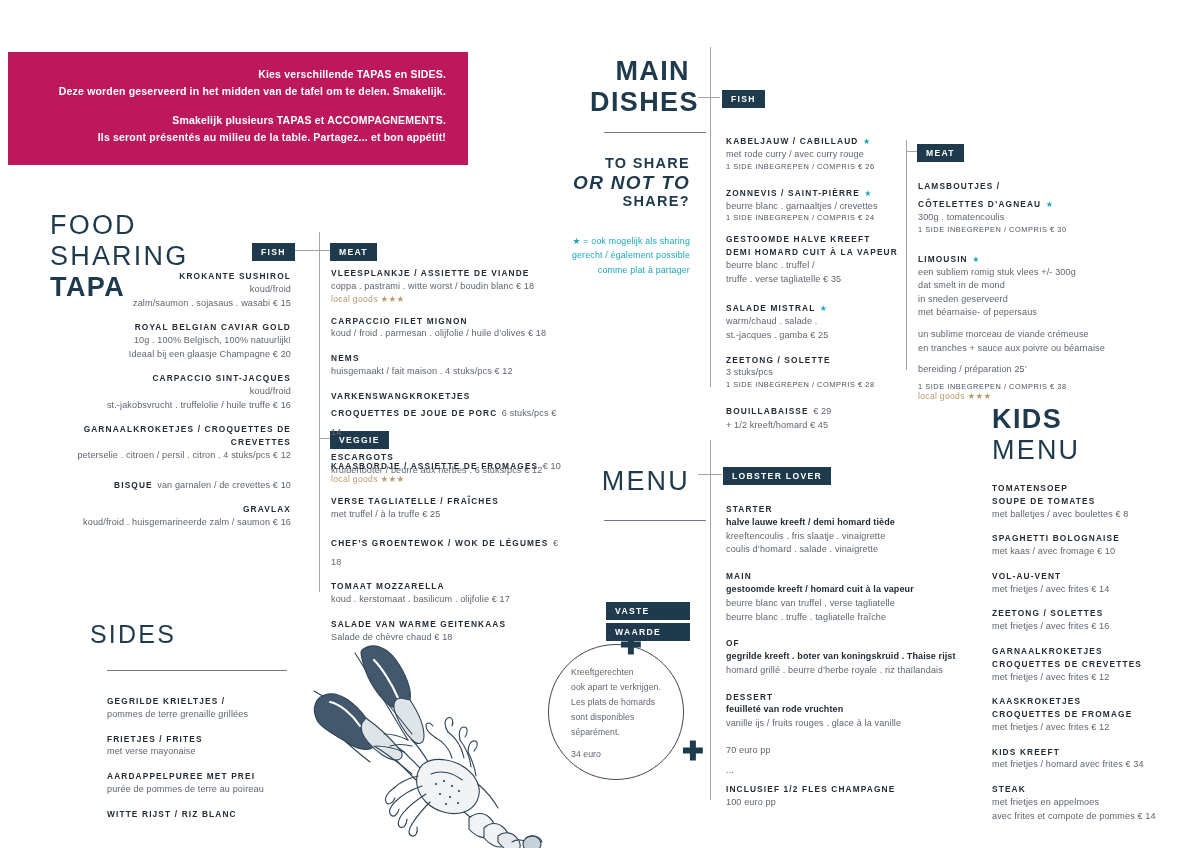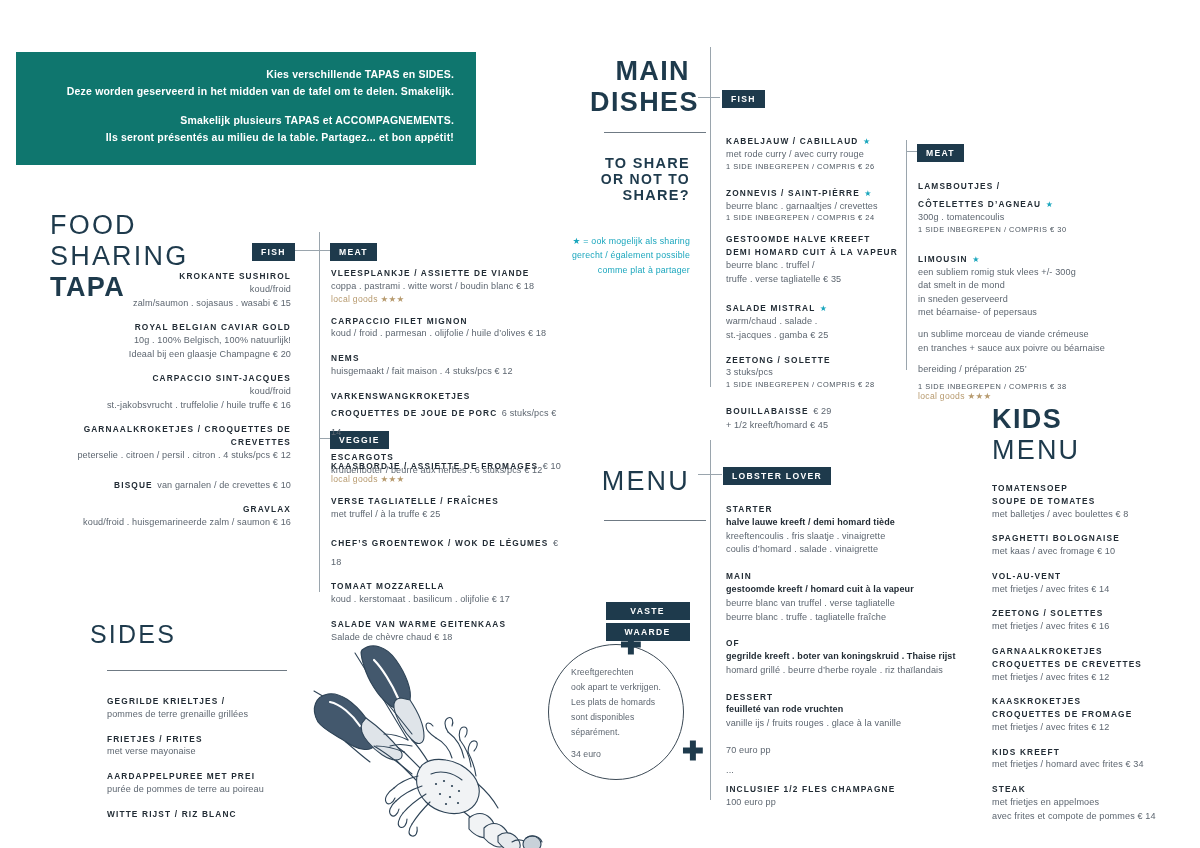--- a/index.html
+++ b/index.html
@@ -6,40 +6,40 @@
   html, body { margin:0; padding:0; }
   body {
     width:1200px; height:848px; position:relative;
     background:#ffffff;
     font-family:"Liberation Sans", sans-serif;
     color:#333a42;
     overflow:hidden;
   }
   
   #intro-panel{
-    position:absolute; left:16px; top:52px; width:460px; height:113px;
-    background:#0f766e; color:#ffffff;
+    position:absolute; left:8px; top:52px; width:460px; height:113px;
+    background:#be185d; color:#ffffff;
     text-align:right;
     padding:14px 22px 0 0;
   }
   #intro-panel .ln{ font-size:10.5px; font-weight:bold; line-height:1.62; letter-spacing:.18px;}
   #intro-panel .gap{ height:12px; }
 
   
   .big-title{ position:absolute; line-height:1.14; letter-spacing:1.2px; color:#1e3a4c;}
   .big-title .t-thin{ font-weight:300; font-size:27px; display:block; letter-spacing:2.2px;}
   .big-title .t-bold{ font-weight:bold; font-size:27px; display:block; letter-spacing:1.4px;}
 
   
   .badge{
     display:inline-block; background:#1e3a4c; color:#fff;
     font-size:8.6px; font-weight:bold; letter-spacing:1.3px;
     padding:4px 9px 4px 9px; white-space:nowrap;
   }
-  .badge-wide{ text-align:center; width:84px; padding-right:10px;margin-top:44px;}
+  .badge-wide{ text-align:left; width:84px; padding-right:10px;margin-top:44px;}
 
   
   .col{ position:absolute; }
   .item{ margin-bottom:11px; }
   .nm{ font-size:8.3px; font-weight:bold; letter-spacing:1.15px; color:#222c35; line-height:1.55;}
   .ds{ font-size:9.1px; font-weight:400; color:#5d6670; line-height:1.5; letter-spacing:.12px;}
   .sub{ font-size:7.4px; font-weight:500; letter-spacing:.55px; color:#49535d;}
   .lg{ font-size:8.6px; color:#b79a6e; letter-spacing:.3px;}
   .st{ color:#1aa6bd; font-size:8px; }
   .ra{ text-align:right; }
@@ -184,21 +184,21 @@
   </div>
 </div>
 
 <div class="big-title ra" style="left:590px; top:56px; width:100px;">
   <span class="t-bold">MAIN</span>
   <span class="t-bold">DISHES</span>
 </div>
 <div class="rule" style="left:604px; top:132px; width:102px;"></div>
 <div class="big-title ra" style="left:570px; top:155px; width:120px;">
   <span class="t-bold" style="font-size:14.5px; letter-spacing:1.3px;">TO SHARE</span>
-  <span class="t-bold" style="font-size:14px; letter-spacing:1.3px;">OR NOT TO</span>
+  <span class="t-bold" style="font-size:19px; letter-spacing:1.3px;font-style:italic;">OR NOT TO</span>
   <span class="t-bold" style="font-size:14.5px; letter-spacing:1.3px;">SHARE?</span>
 </div>
 <div id="share-note" style="left:570px; top:234px;">★ = ook mogelijk als sharing gerecht / également possible comme plat à partager</div>
 
 <div class="vline" style="left:710px; top:47px; height:340px;"></div>
 <div class="hline" style="left:698px; top:97px; width:22px;"></div>
 <div class="vline" style="left:906px; top:140px; height:230px;"></div>
 <div class="hline" style="left:906px; top:151px; width:12px;"></div>
 
 <div style="position:absolute; left:722px; top:88px;">

